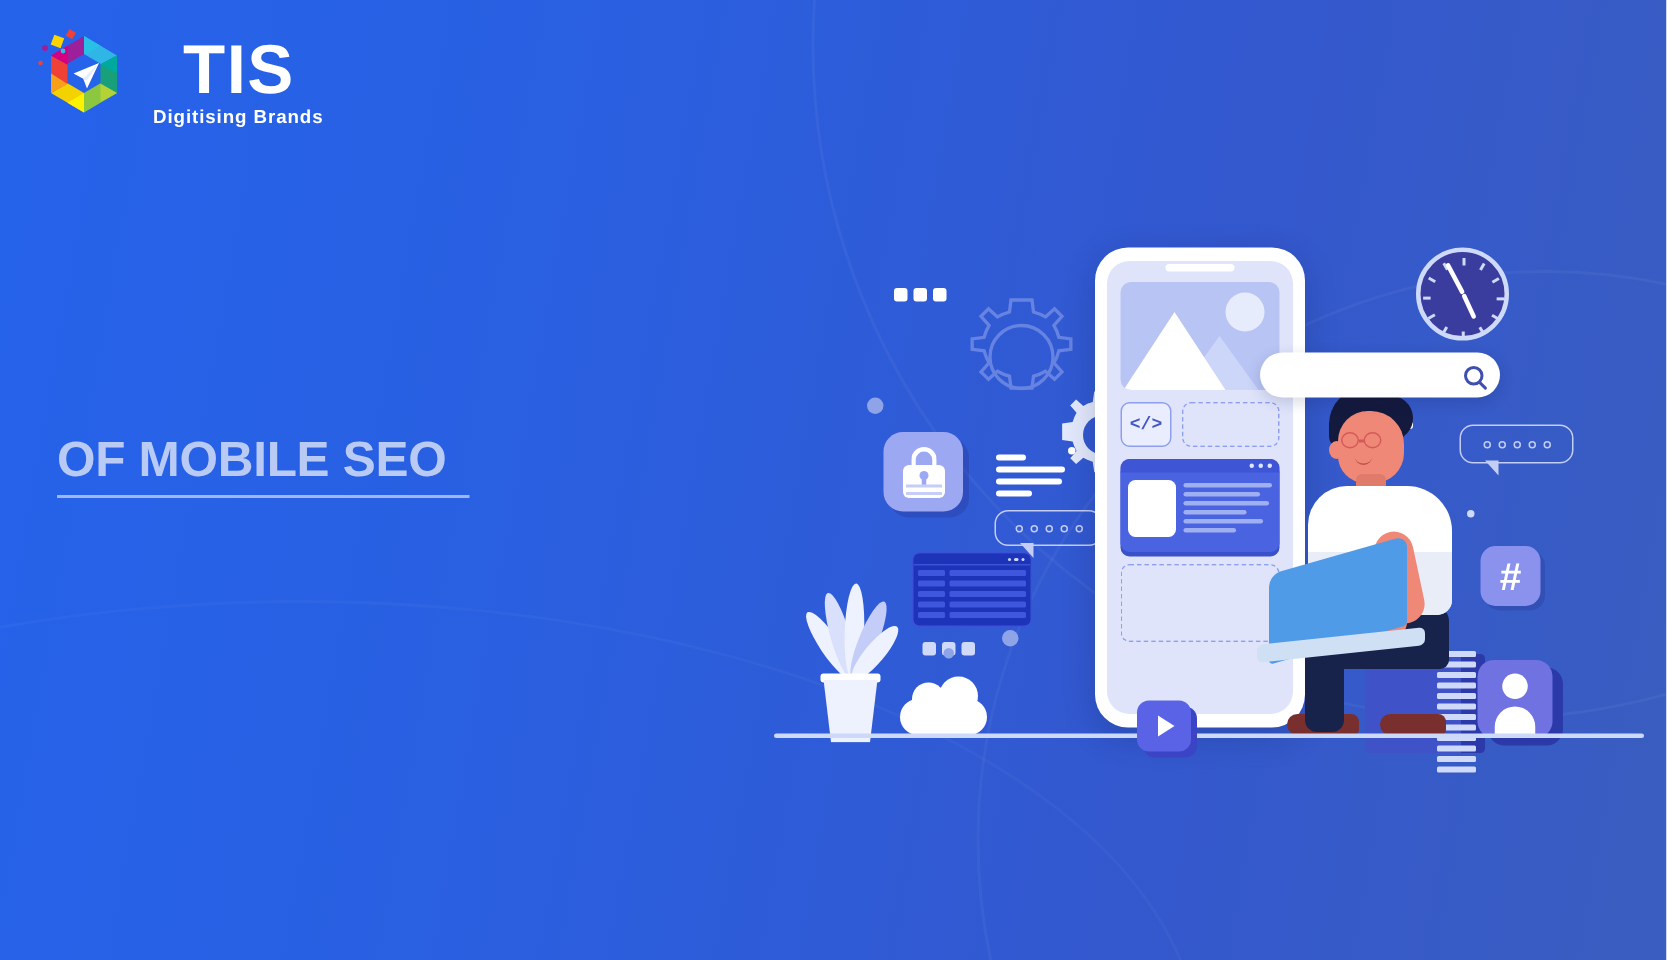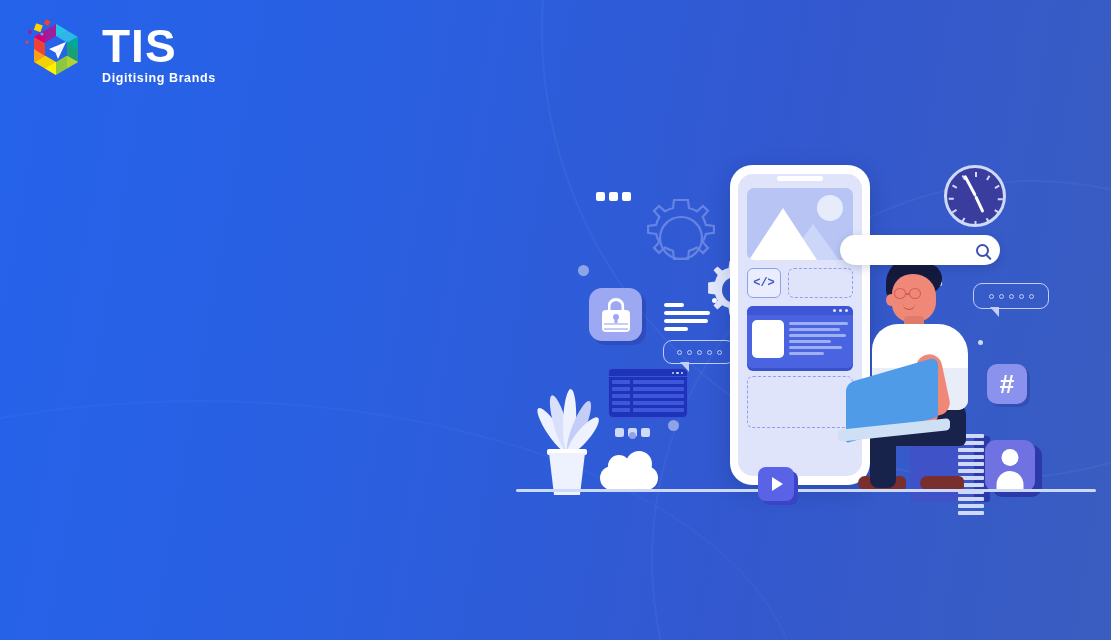--- a/index.html
+++ b/index.html
@@ -26,20 +26,21 @@
   .swoosh.c { width: 1200px; height: 600px; left: -400px; bottom: -360px; border-color: rgba(255,255,255,0.03); }
 
   
   .logo { position: absolute; left: 22px; top: 18px; display: flex; align-items: center; }
   .logo-mark { position: relative; width: 68px; height: 72px; }
   .logo-text { margin-left: 12px; padding-top: 2px; }
   .logo-word {
     font-size: 46px; font-weight: 800; color: #ffffff;
     letter-spacing: 1px; line-height: 0.95;
     font-family: "Liberation Sans", sans-serif;
+    margin-left: 20px;
   }
   .logo-tag {
     font-size: 12.5px; font-weight: 700; color: #ffffff;
     letter-spacing: 0.6px; margin-top: 3px; text-align: center;
   }
 
   
   .headline { position: absolute; left: 38px; top: 282px; }
   .hl-1 {
     font-size: 37px; font-weight: 800; color: #ffffff;
@@ -368,20 +369,24 @@
         </g>
       </svg>
     </div>
     <div class="logo-text">
       <div class="logo-word">TIS</div>
       <div class="logo-tag">Digitising Brands</div>
     </div>
   </div>
 
   <div class="headline">
+    <div>
+      <span class="hl-2">OF MOBILE SEO</span>
+      <div class="hl-underline"></div>
+    </div>
   </div>
 
   <div class="illus">
 
     <div class="sq3" style="left:96px; top:52px;">
       <i></i>
         <i></i>
         <i></i>
     </div>
     <div class="sq3 dim" style="left:115px; top:288px;">

